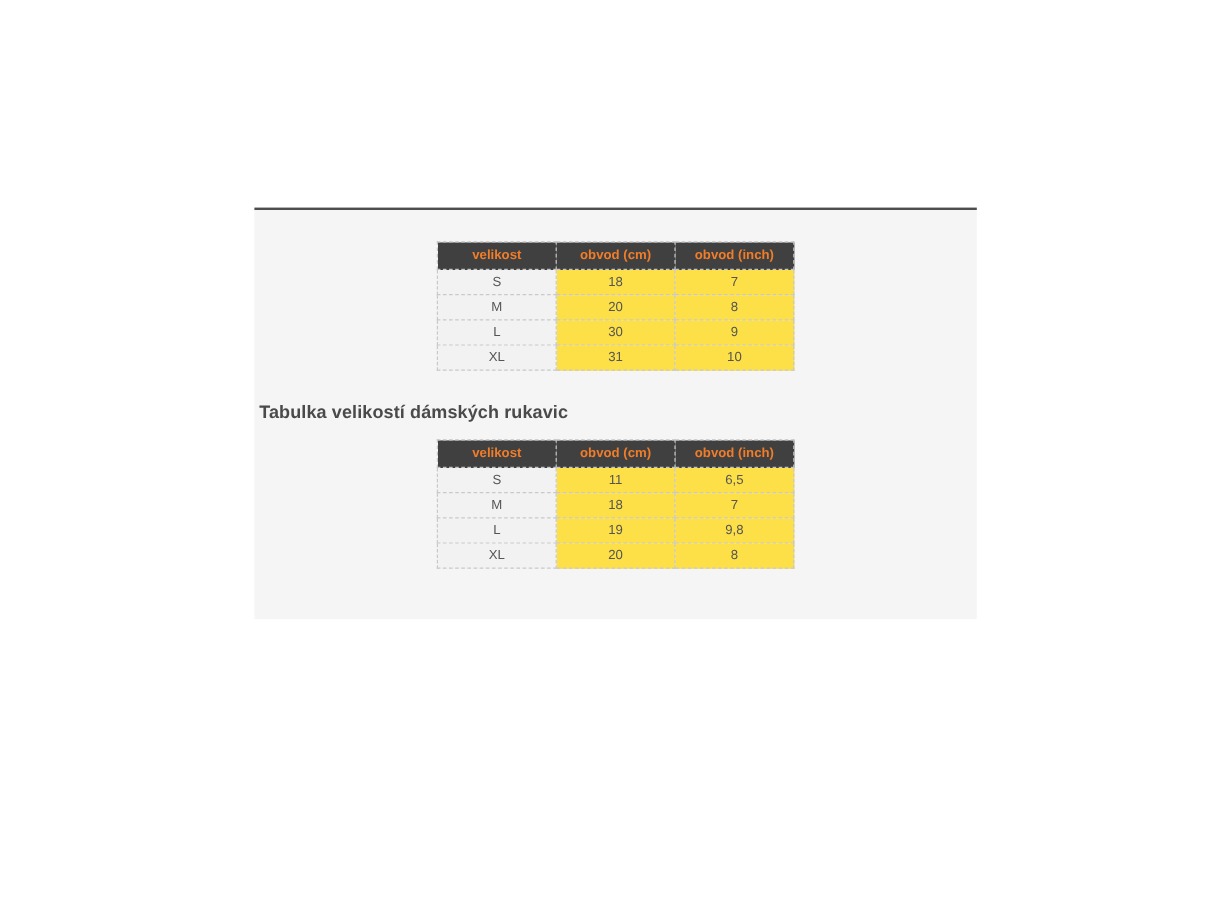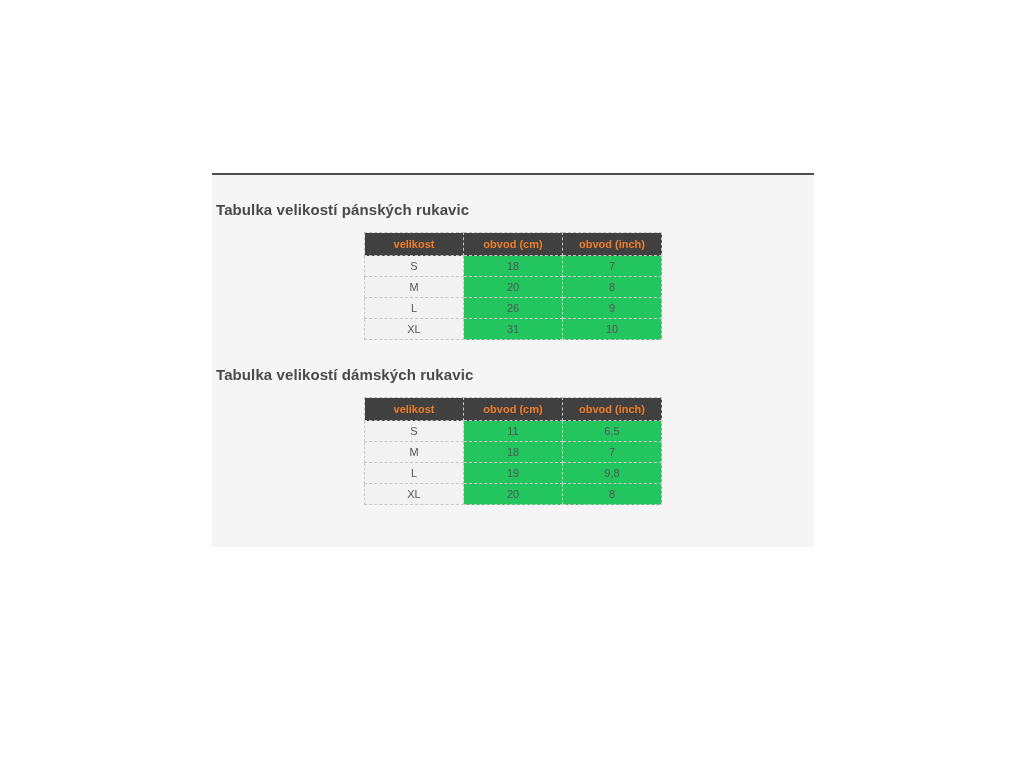--- a/index.html
+++ b/index.html
@@ -52,21 +52,21 @@
   table.size-table th {
     background: #404040;
     color: #f07d2a;
     font-size: 11px;
     font-weight: bold;
     padding: 5px 2px;
     text-align: center;
     border: 1px dashed #c4c4c4;
   }
   table.size-table td {
-    background: #22c55e;
+    background: #fde047;
     color: #555555;
     font-size: 11px;
     padding: 4px 2px;
     text-align: center;
     border: 1px dashed #c9c9c9;
   }
   table.size-table tr td:first-child {
     background: #f2f2f2;
   }
   .spacer-bottom {
@@ -74,21 +74,20 @@
   }
 </style>
 </head>
 <body>
 
 <div class="page">
   <div class="top-rule"></div>
   <div class="content">
 
     <div class="section">
-      <h2 class="section-title">Tabulka velikostí pánských rukavic</h2>
       <div class="table-wrap">
         <table class="size-table">
           <thead>
             <tr>
               <th>velikost</th>
               <th>obvod (cm)</th>
               <th>obvod (inch)</th>
             </tr>
           </thead>
           <tbody>
@@ -97,21 +96,21 @@
               <td>18</td>
               <td>7</td>
             </tr>
             <tr>
               <td>M</td>
               <td>20</td>
               <td>8</td>
             </tr>
             <tr>
               <td>L</td>
-              <td>26</td>
+              <td>30</td>
               <td>9</td>
             </tr>
             <tr>
               <td>XL</td>
               <td>31</td>
               <td>10</td>
             </tr>
           </tbody>
         </table>
       </div>

